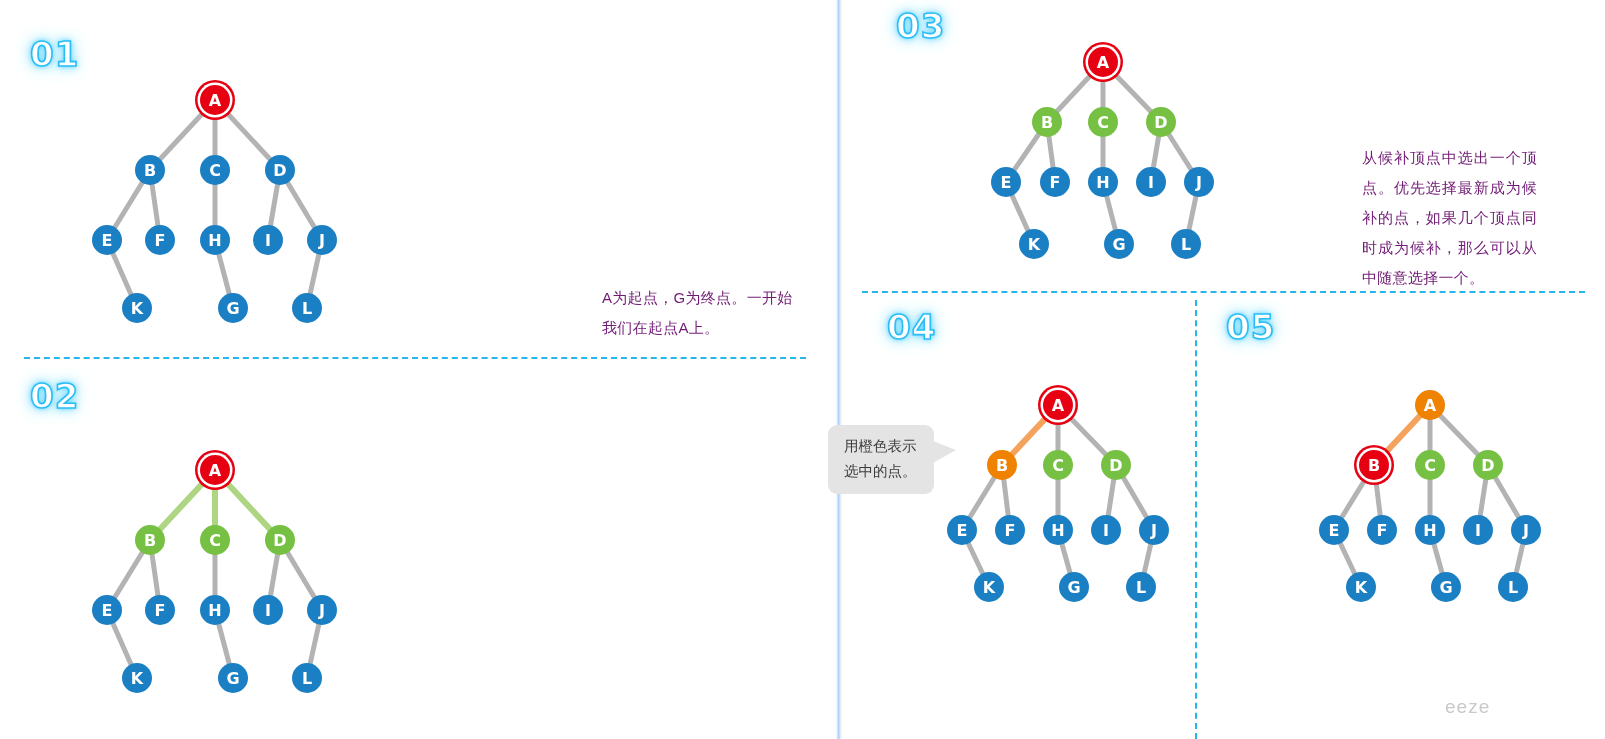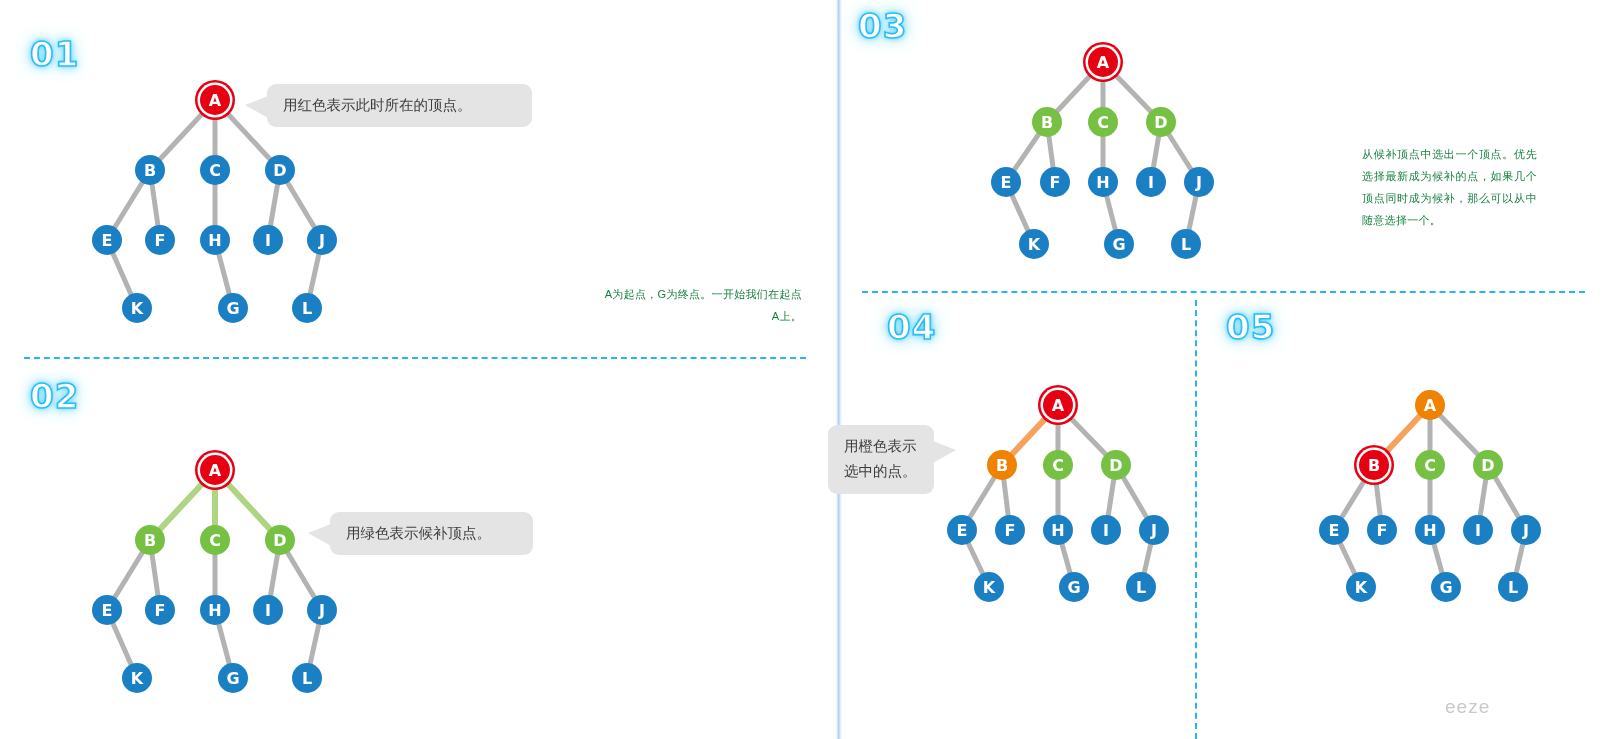--- a/index.html
+++ b/index.html
@@ -97,26 +97,26 @@
   .bubble.tail-right .tail{
     right:-22px;top:16px;
     border-top:9px solid transparent;
     border-bottom:13px solid transparent;
     border-left:23px solid #e4e4e4;
   }
 
   
   .caption{
     position:absolute;
-    color:#15803d;
-    font-size:11px;
+    color:#701a75;
+    font-size:15px;
     line-height:2.0;
     letter-spacing:.3px;
   }
-  .caption.narrow{width:200px;text-align:right;}
+  .caption.narrow{width:200px;}
 
   
   .watermark{
     position:absolute;
     color:#c9c9c9;
     font-size:19px;
     font-family:"Liberation Sans",sans-serif;
     letter-spacing:1px;
     white-space:nowrap;
     z-index:7;
@@ -161,24 +161,20 @@
     <div class="node blue" style="left:-23px;top:125px;">E</div>
     <div class="node blue" style="left:30px;top:125px;">F</div>
     <div class="node blue" style="left:85px;top:125px;">H</div>
     <div class="node blue" style="left:138px;top:125px;">I</div>
     <div class="node blue" style="left:192px;top:125px;">J</div>
     <div class="node blue" style="left:7px;top:193px;">K</div>
     <div class="node blue" style="left:103px;top:193px;">G</div>
     <div class="node blue" style="left:177px;top:193px;">L</div>
   </div>
 
-  <div class="bubble tail-left" style="left:267px;top:84px;width:265px;">
-    <span class="tail"></span>
-    <span>用红色表示此时所在的顶点。</span>
-  </div>
 
   <div class="caption narrow" style="left:602px;top:283px;">A为起点，G为终点。一开始我们在起点A上。</div>
 
   <div class="num" style="left:30px;top:376px;">02</div>
 
   <div class="graph" style="left:115px;top:470px;">
     <svg width="260" height="230">
       <g stroke-linecap="round" fill="none">
         <line x1="35" y1="70" x2="-8" y2="140" stroke="#b3b3b3" stroke-width="5"></line>
         <line x1="35" y1="70" x2="45" y2="140" stroke="#b3b3b3" stroke-width="5"></line>
@@ -200,27 +196,23 @@
     <div class="node blue" style="left:-23px;top:125px;">E</div>
     <div class="node blue" style="left:30px;top:125px;">F</div>
     <div class="node blue" style="left:85px;top:125px;">H</div>
     <div class="node blue" style="left:138px;top:125px;">I</div>
     <div class="node blue" style="left:192px;top:125px;">J</div>
     <div class="node blue" style="left:7px;top:193px;">K</div>
     <div class="node blue" style="left:103px;top:193px;">G</div>
     <div class="node blue" style="left:177px;top:193px;">L</div>
   </div>
 
-  <div class="bubble tail-left" style="left:330px;top:512px;width:203px;">
-    <span class="tail"></span>
-    <span>用绿色表示候补顶点。</span>
-  </div>
-
-
-  <div class="num" style="left:858px;top:6px;">03</div>
+
+
+  <div class="num" style="left:896px;top:6px;">03</div>
 
   <div class="graph" style="left:1003px;top:62px;">
     <svg width="260" height="230">
       <g stroke-linecap="round" fill="none">
         <line x1="100" y1="0" x2="44" y2="60" stroke="#b3b3b3" stroke-width="5"></line>
         <line x1="100" y1="0" x2="100" y2="60" stroke="#b3b3b3" stroke-width="5"></line>
         <line x1="100" y1="0" x2="158" y2="60" stroke="#b3b3b3" stroke-width="5"></line>
         <line x1="44" y1="60" x2="3" y2="120" stroke="#b3b3b3" stroke-width="5"></line>
         <line x1="44" y1="60" x2="52" y2="120" stroke="#b3b3b3" stroke-width="5"></line>
         <line x1="100" y1="60" x2="100" y2="120" stroke="#b3b3b3" stroke-width="5"></line>

